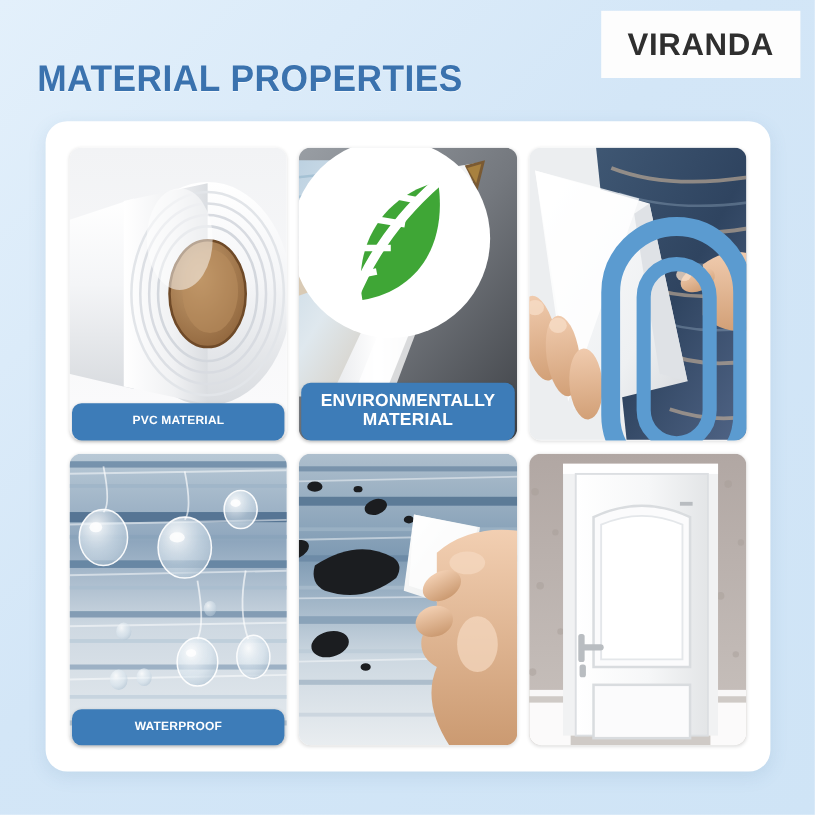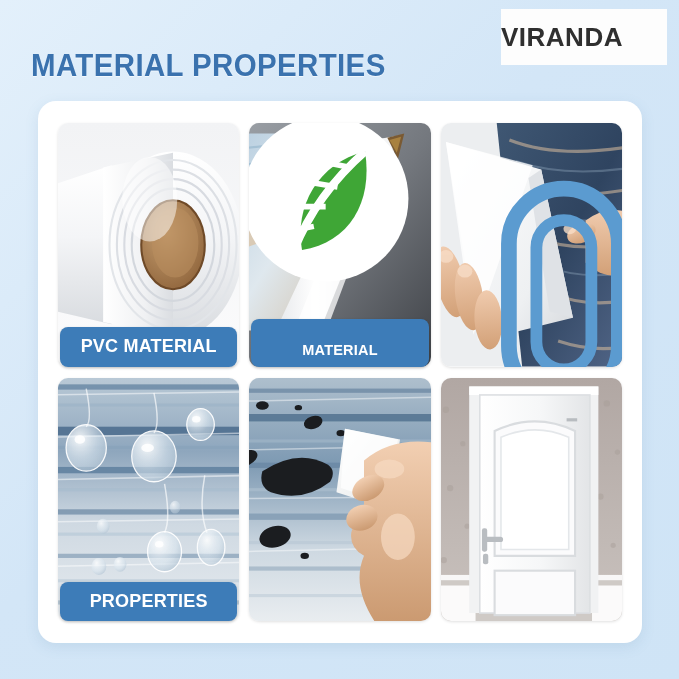--- a/index.html
+++ b/index.html
@@ -7,21 +7,21 @@
     width:679px;height:679px;
     font-family:"Liberation Sans",sans-serif;
     background:linear-gradient(135deg,#e3f0fb 0%,#d3e6f7 45%,#cfe4f6 100%);
     overflow:hidden;
   }
   .stage{position:relative;width:679px;height:679px;}
 
   
   .brand-box{
     position:absolute;left:501px;top:9px;width:166px;height:56px;
-    background:#fdfdfd;display:flex;align-items:center;justify-content:flex-start;
+    background:#fdfdfd;display:flex;align-items:center;justify-content:center;
   }
   .brand-text{
     font-size:26px;font-weight:bold;letter-spacing:.5px;color:#2f2f2f;
     font-family:"Liberation Sans",sans-serif;
   }
 
   
   .page-title{
     position:absolute;left:31px;top:48px;
     font-size:31px;font-weight:bold;letter-spacing:.4px;
@@ -52,21 +52,21 @@
     border-radius:10px;overflow:hidden;
     box-shadow:0 1px 3px rgba(0,0,0,.12);
   }
   .photo>svg{display:block;width:100%;height:100%;}
 
   .label{
     position:absolute;left:2px;right:2px;bottom:0;
     background:#3d7cb8;
     border-radius:8px;
     color:#fff;text-align:center;
-    font-size:18px;font-weight:bold;letter-spacing:.2px;
+    font-size:10px;font-weight:bold;letter-spacing:.2px;
     line-height:1.12;
     padding:9px 4px 10px;
     box-sizing:border-box;
     box-shadow:0 1px 3px rgba(0,0,0,.18);
     z-index:3;
   }
   .label.two-line{padding:7px 4px 8px;font-size:14.5px;}
 
   
   .eco-badge{position:absolute;right:14px;bottom:46px;width:46px;height:46px;z-index:2;}
@@ -182,21 +182,21 @@
             <path d="M33 11C25 18 19 26 15 36" stroke="#ffffff" stroke-width="2" fill="none"></path>
             <g stroke="#ffffff" stroke-width="1.4" fill="none">
               <path d="M29 15 L24 14"></path>
                 <path d="M26 20 L20 19"></path>
               <path d="M23 25 L17 25"></path>
                 <path d="M20 30 L15 31"></path>
             </g>
           </svg>
         </div>
         <div class="label two-line">
-          <br>
+          <span>ENVIRONMENTALLY</span><br>
           <span>MATERIAL</span>
         </div>
       </div>
 
       <div class="card">
         <div class="photo">
           <svg viewBox="0 0 190 230" preserveAspectRatio="xMidYMid slice">
             <defs>
               <linearGradient id="marble" x1="0" y1="0" x2="1" y2="1">
                 <stop offset="0" stop-color="#3f5773"></stop>
@@ -310,21 +310,21 @@
               <path d="M110 100 Q116 134 110 146"></path>
             </g>
             <g fill="#ffffff" opacity=".85">
               <ellipse cx="30" cy="58" rx="5" ry="4"></ellipse>
                 <ellipse cx="94" cy="66" rx="6" ry="4"></ellipse>
               <ellipse cx="140" cy="39" rx="4" ry="3"></ellipse>
                 <ellipse cx="105" cy="157" rx="4" ry="3"></ellipse>
             </g>
           </svg>
         </div>
-        <div class="label">PROPERTIES</div>
+        <div class="label">WATERPROOF</div>
       </div>
 
       <div class="card">
         <div class="photo">
           <svg viewBox="0 0 190 230" preserveAspectRatio="xMidYMid slice">
             <defs>
               <linearGradient id="woodblue2" x1="0" y1="0" x2="0" y2="1">
                 <stop offset="0" stop-color="#aebfcd"></stop>
                   <stop offset=".35" stop-color="#7e9ab3"></stop>
                 <stop offset=".7" stop-color="#cdd8e1"></stop>

